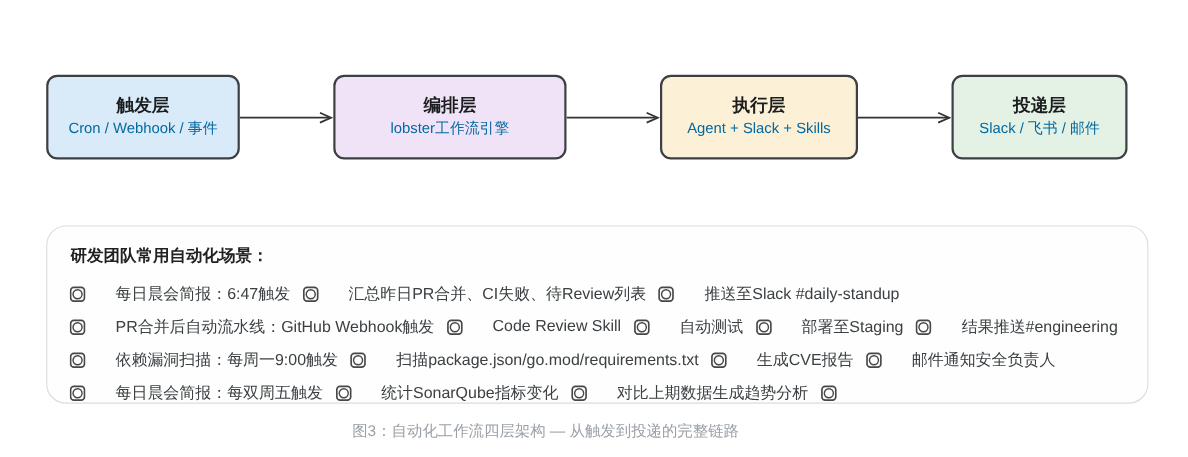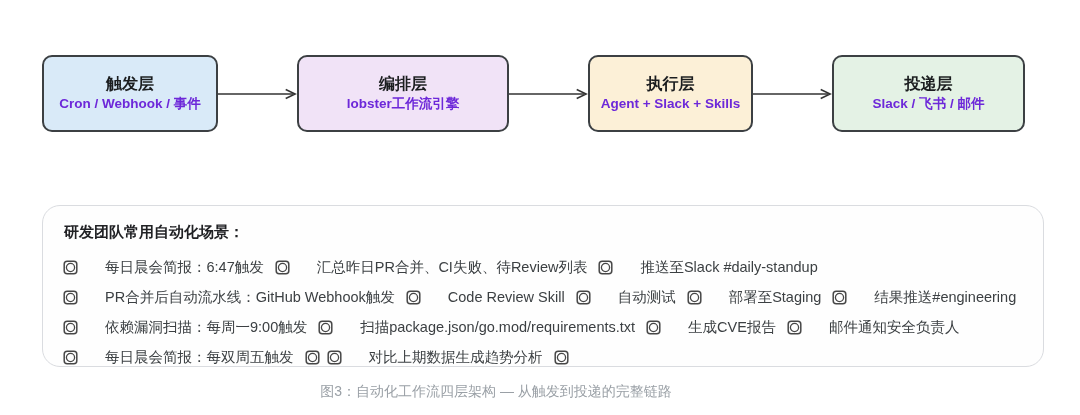--- a/index.html
+++ b/index.html
@@ -1,25 +1,25 @@
 <!DOCTYPE html>
 <html><head>
 <meta charset="utf-8">
 <style>
   html,body{margin:0;padding:0;background:#ffffff;}
   body{font-family:"Liberation Sans","DejaVu Sans",sans-serif;-webkit-font-smoothing:antialiased;}
   .canvas{position:relative;width:1080px;height:415px;background:#ffffff;overflow:hidden;}
 
   
-  .flow-row{position:absolute;left:42px;top:55px;width:983px;height:77px;display:flex;align-items:stretch;}
+  .flow-row{position:absolute;left:42px;top:68px;width:983px;height:77px;display:flex;align-items:stretch;}
   .layer-box{border:2px solid #3c4043;border-radius:10px;display:flex;flex-direction:column;
              align-items:center;justify-content:center;gap:5px;box-sizing:border-box;}
   .layer-box .layer-title{font-size:16px;font-weight:bold;color:#1b1d1f;line-height:1;}
-  .layer-box .layer-subtitle{font-size:13.5px;color:#6d28d9;line-height:1;font-weight:bold;}
-  .w1{width:176px;} .w2{width:212px;} .w3{width:165px;} .w4{width:193px;}
+  .layer-box .layer-subtitle{font-size:13.5px;color:#0369a1;line-height:1;}
+  .w1{width:176px;} .w2{width:212px;} .w3{width:180px;} .w4{width:160px;}
   .arrow-cell{flex:1;display:flex;align-items:center;justify-content:stretch;}
   .arrow-cell svg{width:100%;height:14px;display:block;}
 
   
   .scenario-panel{position:absolute;left:42px;top:205px;width:1002px;height:162px;box-sizing:border-box;
                   background:#fefefe;border:1.5px solid #dadce0;border-radius:18px;padding:15px 20px;}
   .panel-heading{font-size:15px;font-weight:bold;color:#202124;margin:2px 0 10px 1px;}
   .scenario-row{height:30px;display:flex;align-items:center;white-space:nowrap;overflow:hidden;
                 font-size:14.5px;color:#3c4043;}
   .bullet-icon{display:inline-flex;margin-right:7px;flex:0 0 auto;}
@@ -179,20 +179,21 @@
               <circle cx="7.5" cy="7.5" r="4.1" fill="none" stroke="#474747" stroke-width="1.3"></circle>
             </svg>
           </span>
           <span class="seg-text">每日晨会简报：每双周五触发</span>
           <span class="bullet-icon">
             <svg width="15" height="15" viewBox="0 0 15 15">
               <rect x="1.2" y="1.2" width="12.6" height="12.6" rx="3" fill="none" stroke="#474747" stroke-width="1.5"></rect>
               <circle cx="7.5" cy="7.5" r="4.1" fill="none" stroke="#474747" stroke-width="1.3"></circle>
             </svg>
           </span>
+          <span class="seg-text">统计SonarQube指标变化</span>
           <span class="bullet-icon">
             <svg width="15" height="15" viewBox="0 0 15 15">
               <rect x="1.2" y="1.2" width="12.6" height="12.6" rx="3" fill="none" stroke="#474747" stroke-width="1.5"></rect>
               <circle cx="7.5" cy="7.5" r="4.1" fill="none" stroke="#474747" stroke-width="1.3"></circle>
             </svg>
           </span>
           <span class="seg-text">对比上期数据生成趋势分析</span>
           <span class="bullet-icon">
             <svg width="15" height="15" viewBox="0 0 15 15">
               <rect x="1.2" y="1.2" width="12.6" height="12.6" rx="3" fill="none" stroke="#474747" stroke-width="1.5"></rect>

